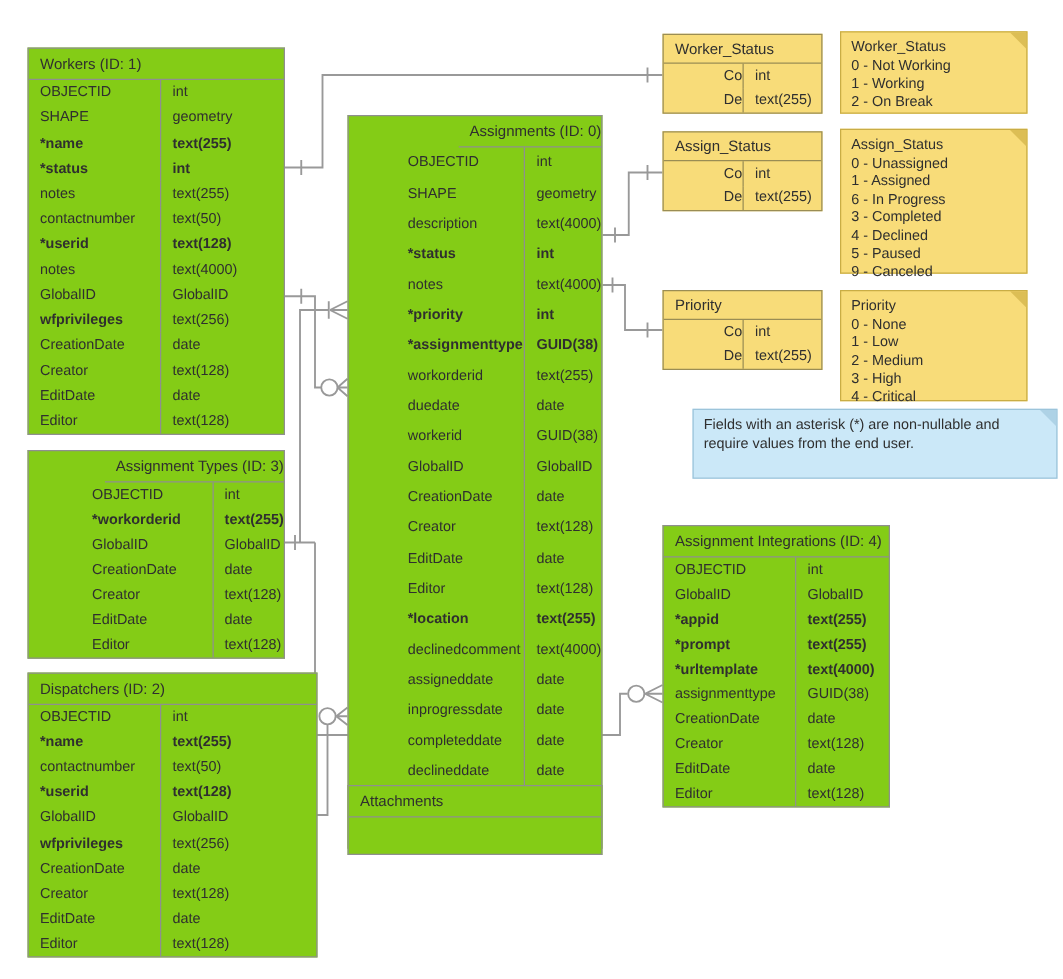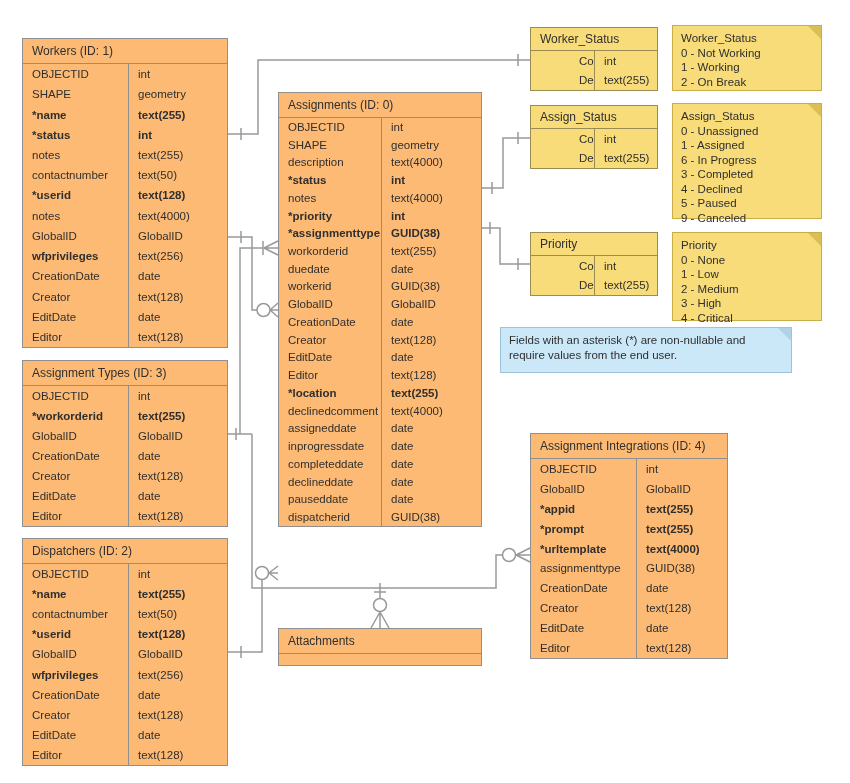--- a/index.html
+++ b/index.html
@@ -2,21 +2,21 @@
 <html><head>
 <meta charset="utf-8">
 <style>
   html,body{margin:0;padding:0;background:#ffffff;}
   #canvas{
     position:relative;width:850px;height:783px;background:#ffffff;overflow:hidden;
     font-family:"Liberation Sans","DejaVu Sans",sans-serif;color:#2f2f2f;
   }
   svg.lines{position:absolute;left:0;top:0;z-index:1;}
   .entity{
-    position:absolute;z-index:2;background:#fdba74;border:1px solid #8f8f8f;
+    position:absolute;z-index:2;background:#84cc16;border:1px solid #8f8f8f;
     box-sizing:border-box;display:flex;flex-direction:column;font-size:11.5px;
   }
   .entity .hdr{
     flex:0 0 24px;display:flex;align-items:center;padding-left:9px;
     border-bottom:1px solid #8f8f8f;font-size:12px;
   }
   .entity .rows{flex:1;display:flex;flex-direction:column;}
   .entity .row{flex:1;display:flex;align-items:center;}
   .entity .cell{box-sizing:border-box;padding-left:9px;white-space:nowrap;overflow:hidden;}
   .entity .cell.name{flex:0 0 auto;}
@@ -171,21 +171,21 @@
           <div class="cell type">date</div>
         </div>
 
         <div class="row">
           <div class="cell name">Editor</div>
           <div class="cell type">text(128)</div>
         </div>
       </div>
   </div>
 
-  <div class="entity w105" style="left:22px;top:360px;width:206px;height:167px;">
+  <div class="entity w105" style="left:22px;top:360px;width:206px;height:167px;align-items:flex-end;">
     <div class="hdr">Assignment Types (ID: 3)</div>
     <div class="rows">
 
         <div class="row">
           <div class="cell name">OBJECTID</div>
           <div class="cell type">int</div>
         </div>
 
         <div class="row">
           <div class="cell name bold">*workorderid</div>
@@ -212,21 +212,21 @@
           <div class="cell type">date</div>
         </div>
 
         <div class="row">
           <div class="cell name">Editor</div>
           <div class="cell type">text(128)</div>
         </div>
       </div>
   </div>
 
-  <div class="entity w105" style="left:22px;top:538px;width:206px;height:228px;">
+  <div class="entity w105" style="left:22px;top:538px;width:232px;height:228px;">
     <div class="hdr">Dispatchers (ID: 2)</div>
     <div class="rows">
 
         <div class="row">
           <div class="cell name">OBJECTID</div>
           <div class="cell type">int</div>
         </div>
 
         <div class="row">
           <div class="cell name bold">*name</div>
@@ -268,21 +268,21 @@
           <div class="cell type">date</div>
         </div>
 
         <div class="row">
           <div class="cell name">Editor</div>
           <div class="cell type">text(128)</div>
         </div>
       </div>
   </div>
 
-  <div class="entity w102" style="left:278px;top:92px;width:204px;height:435px;">
+  <div class="entity w102" style="left:278px;top:92px;width:204px;height:587px;align-items:flex-end;">
     <div class="hdr">Assignments (ID: 0)</div>
     <div class="rows">
 
         <div class="row">
           <div class="cell name">OBJECTID</div>
           <div class="cell type">int</div>
         </div>
 
         <div class="row">
           <div class="cell name">SHAPE</div>
@@ -389,26 +389,26 @@
           <div class="cell type">date</div>
         </div>
 
         <div class="row">
           <div class="cell name">dispatcherid</div>
           <div class="cell type">GUID(38)</div>
         </div>
       </div>
   </div>
 
-  <div class="entity" style="left:278px;top:628px;width:204px;height:38px;">
+  <div class="entity" style="left:278px;top:628px;width:204px;height:56px;">
     <div class="hdr">Attachments</div>
     <div class="empty-row"></div>
   </div>
 
-  <div class="entity w105" style="left:530px;top:420px;width:198px;height:226px;margin-top:13px;">
+  <div class="entity w105" style="left:530px;top:420px;width:182px;height:226px;">
     <div class="hdr">Assignment Integrations (ID: 4)</div>
     <div class="rows">
 
         <div class="row">
           <div class="cell name">OBJECTID</div>
           <div class="cell type">int</div>
         </div>
 
         <div class="row">
           <div class="cell name">GlobalID</div>
@@ -537,18 +537,18 @@
     <div>
 
     <div class="note-line">0 - None</div>
         <div class="note-line">1 - Low</div>
         <div class="note-line">2 - Medium</div>
         <div class="note-line">3 - High</div>
         <div class="note-line">4 - Critical</div>
       </div>
   </div>
 
-  <div class="note blue" style="left:500px;top:327px;width:292px;height:46px;">
+  <div class="note blue" style="left:554px;top:327px;width:292px;height:56px;">
     <div class="fold"></div>
     <div>Fields with an asterisk (*) are non-nullable and require values from the end user.</div>
   </div>
 
 </div>
 
 </body></html>

